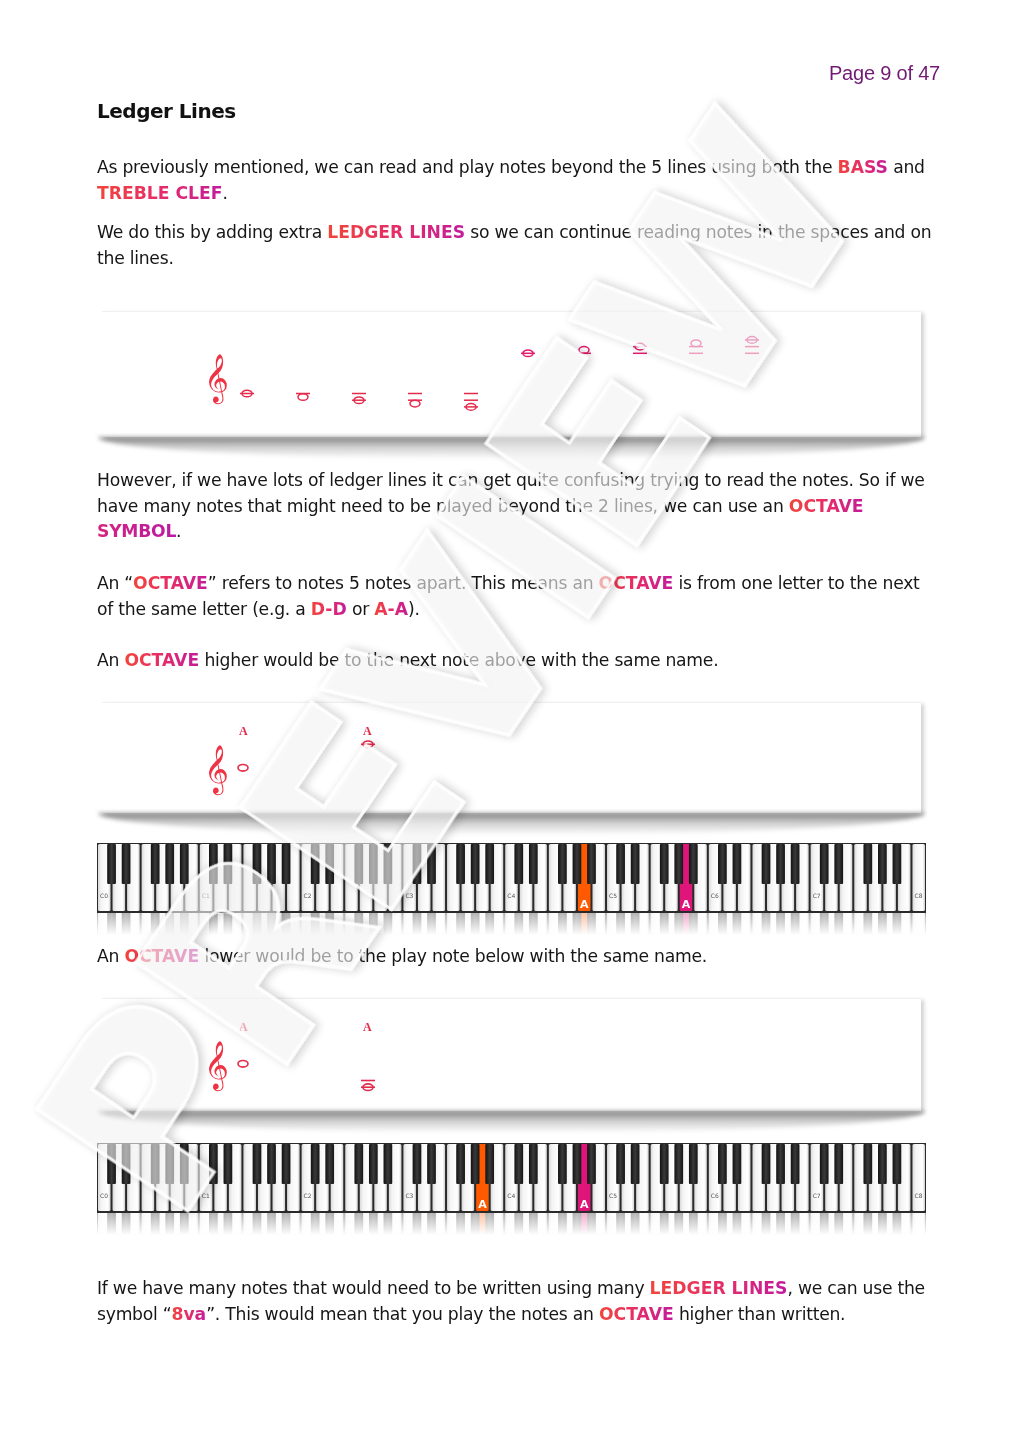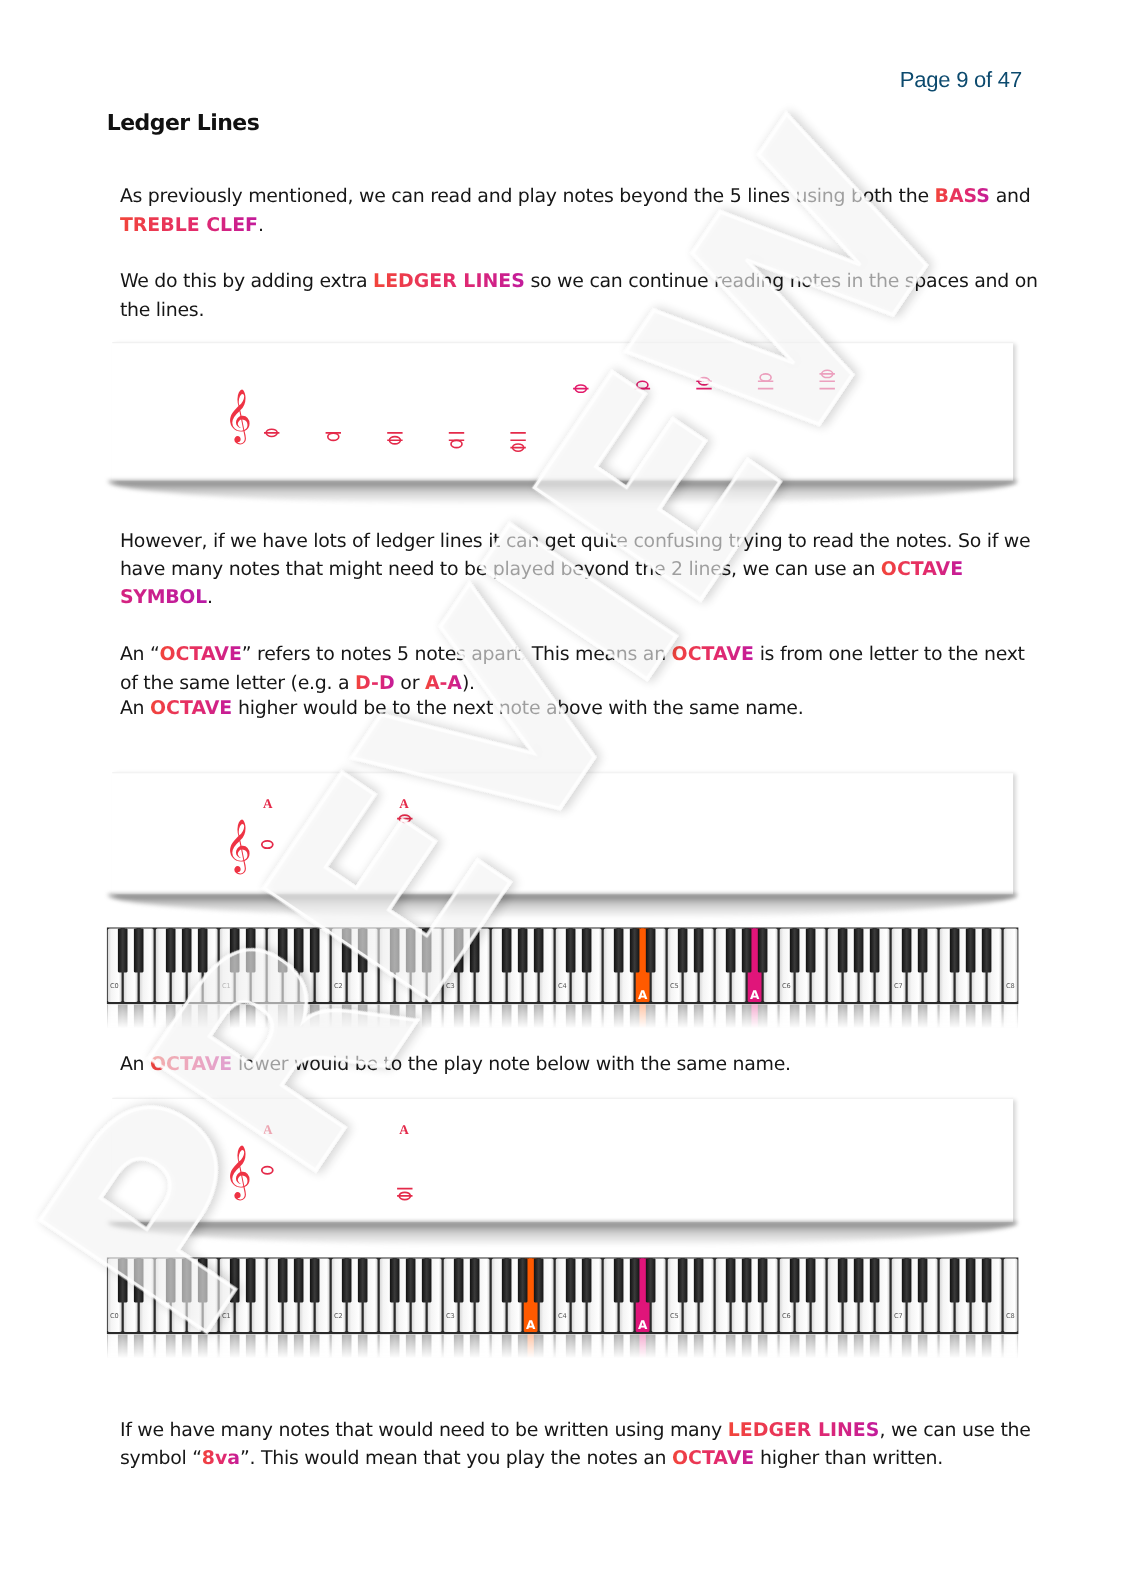--- a/index.html
+++ b/index.html
@@ -1,23 +1,23 @@
 <!DOCTYPE html>
 <html><head>
   <meta charset="utf-8">
   <style>
     html, body { margin: 0; padding: 0; background: #ffffff; }
     body { width: 1024px; height: 1448px; position: relative; overflow: hidden;
            font-family: "DejaVu Sans", sans-serif; color: #111; }
-    .page-num { position: absolute; right: 95px; top: 62px; font-family: "Liberation Sans", sans-serif;
-                font-size: 20px; color: #0c4a6e; letter-spacing: -0.2px; }
+    .page-num { position: absolute; right: 84px; top: 62px; font-family: "Liberation Sans", sans-serif;
+                font-size: 20px; color: #701a75; letter-spacing: -0.2px; }
     .heading { position: absolute; left: 97px; top: 99px; font-family: "DejaVu Sans", sans-serif;
                font-weight: bold; font-size: 20px; letter-spacing: -0.5px; color: #111; margin: 0; }
     .para { position: absolute; left: 97px; width: 840px; font-size: 17.2px; line-height: 25.5px;
-            letter-spacing: -0.25px; margin: 12px; color: #161616; font-family: "DejaVu Sans", sans-serif; }
+            letter-spacing: -0.25px; margin: 0; color: #161616; font-family: "DejaVu Sans", sans-serif; }
     .hl { font-weight: bold; letter-spacing: 0px;
           background: linear-gradient(90deg, #f2453a 0%, #e32b6c 55%, #c21b9c 100%);
           -webkit-background-clip: text; background-clip: text; color: transparent; }
     .hl-magenta { background: linear-gradient(90deg, #d6237e 0%, #b81aa6 100%);
                   -webkit-background-clip: text; background-clip: text; color: transparent; }
 
     
     .card { position: absolute; left: 102px; width: 819px; background: #fff;
             border-top: 1px solid #f0f0f0; box-shadow: 3px 2px 4px rgba(0,0,0,0.18); }
     .card::after { content: ""; position: absolute; left: -4px; right: -4px; bottom: -22px; height: 22px;
@@ -33,21 +33,21 @@
     .watermark { position: absolute; left: 0; top: 0; pointer-events: none; }
   </style>
 </head>
 <body>
 
 <div class="page-num">Page 9 of 47</div>
 <h2 class="heading">Ledger Lines</h2>
 
 <p class="para" style="top:155px"><span>As previously mentioned, we can read and play notes beyond the 5 lines using both the </span><span class="hl">BASS</span><span> and </span><span class="hl">TREBLE CLEF</span><span>.</span></p>
 
-<p class="para" style="top:232px"><span>We do this by adding extra </span><span class="hl">LEDGER LINES</span><span> so we can continue reading notes in the spaces and on the lines.</span></p>
+<p class="para" style="top:220px"><span>We do this by adding extra </span><span class="hl">LEDGER LINES</span><span> so we can continue reading notes in the spaces and on the lines.</span></p>
 
 <div class="card" style="top:311px; height:125px;">
   <svg width="819" height="125">
     <defs>
       <linearGradient id="sg1" x1="0" x2="1">
           <stop offset="0" stop-color="#f48a8a"></stop>
           <stop offset="1" stop-color="#ec79a8"></stop>
         </linearGradient>
     </defs>
     <g stroke="url(#sg1)" stroke-width="1.4">
@@ -92,21 +92,21 @@
         <line x1="643" y1="27.9" x2="657" y2="27.9"></line>
         <ellipse cx="650" cy="27.9" rx="5" ry="3.3"></ellipse>
     </g>
   </svg>
 </div>
 
 <p class="para" style="top:468px"><span>However, if we have lots of ledger lines it can get quite confusing trying to read the notes. So if we have many notes that might need to be played beyond the 2 lines, we can use an </span><span class="hl">OCTAVE</span><span> </span><span class="hl-magenta" style="font-weight:bold">SYMBOL</span><span>.</span></p>
 
 <p class="para" style="top:571px"><span>An “</span><span class="hl">OCTAVE</span><span>” refers to notes 5 notes apart. This means an </span><span class="hl">OCTAVE</span><span> is from one letter to the next of the same letter (e.g. a </span><span class="hl">D-D</span><span> or </span><span class="hl">A-A</span><span>).</span></p>
 
-<p class="para" style="top:620px"><span>An </span><span class="hl">OCTAVE</span><span> higher would be to the next note above with the same name.</span></p>
+<p class="para" style="top:648px"><span>An </span><span class="hl">OCTAVE</span><span> higher would be to the next note above with the same name.</span></p>
 
 <div class="card" style="top:702px; height:110px;">
   <svg width="819" height="110">
     <defs>
       <linearGradient id="sg2" x1="0" x2="1">
           <stop offset="0" stop-color="#f48a8a"></stop>
           <stop offset="1" stop-color="#ec79a8"></stop>
         </linearGradient>
     </defs>
     <g stroke="url(#sg2)" stroke-width="1.4">

